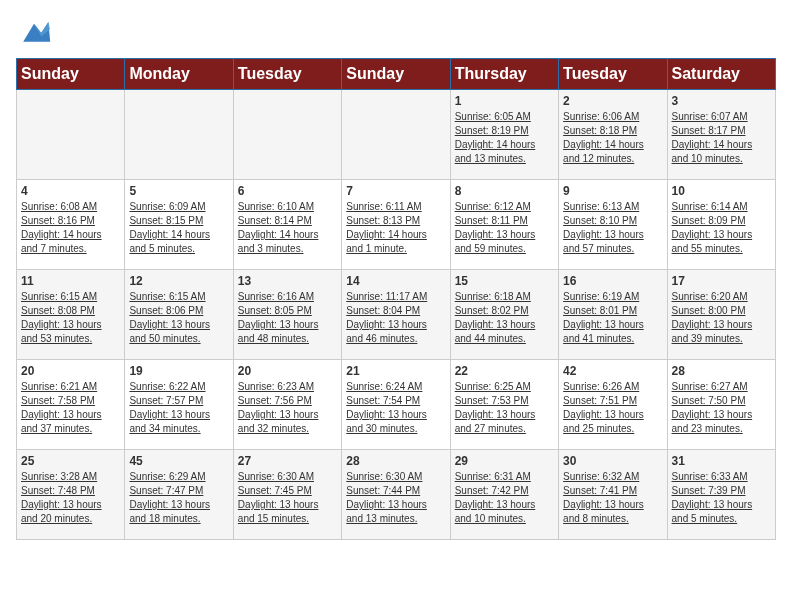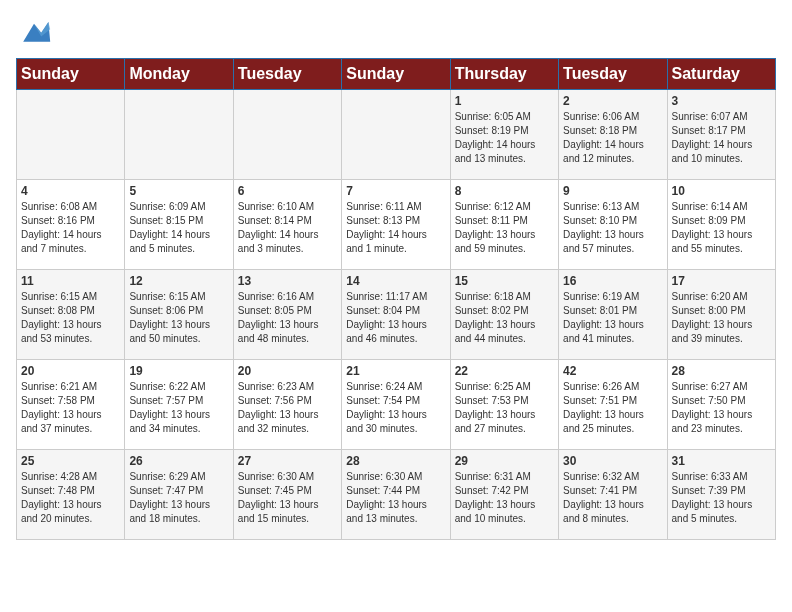--- a/index.html
+++ b/index.html
@@ -76,20 +76,21 @@
     }
     .day-num {
       font-weight: bold;
       font-size: 12px;
       display: block;
       margin-bottom: 2px;
     }
     .day-info {
       font-size: 10px;
       line-height: 1.4;
+      text-decoration: underline;
     }
   </style>
 </head>
 <body>
 
 <div class="header">
   <div class="logo">
     <svg class="logo-bird" viewBox="0 0 40 32" xmlns="http://www.w3.org/2000/svg">
       <polygon points="8,28 20,8 28,18 36,6 38,28" fill="#3a7fc1"></polygon>
       <polygon points="20,8 28,18 36,6 38,14 28,22" fill="#5a9fd4" opacity="0.7"></polygon>
@@ -294,27 +295,27 @@
           <span class="day-num">28</span>
           <div class="day-info">Sunrise: 6:27 AM
 Sunset: 7:50 PM
 Daylight: 13 hours
 and 23 minutes.</div>
         </td>
       </tr>
       <tr>
         <td>
           <span class="day-num">25</span>
-          <div class="day-info">Sunrise: 4:28 AM
+          <div class="day-info">Sunrise: 3:28 AM
 Sunset: 7:48 PM
 Daylight: 13 hours
 and 20 minutes.</div>
         </td>
         <td>
-          <span class="day-num">26</span>
+          <span class="day-num">45</span>
           <div class="day-info">Sunrise: 6:29 AM
 Sunset: 7:47 PM
 Daylight: 13 hours
 and 18 minutes.</div>
         </td>
         <td>
           <span class="day-num">27</span>
           <div class="day-info">Sunrise: 6:30 AM
 Sunset: 7:45 PM
 Daylight: 13 hours

